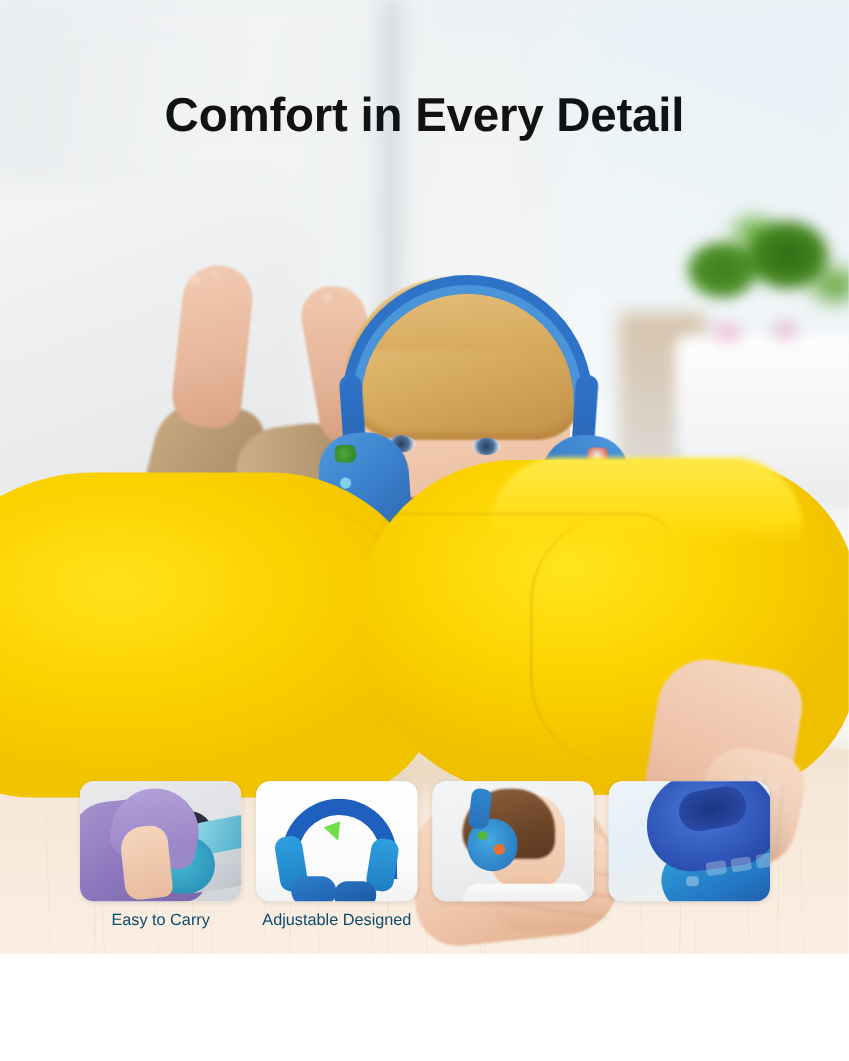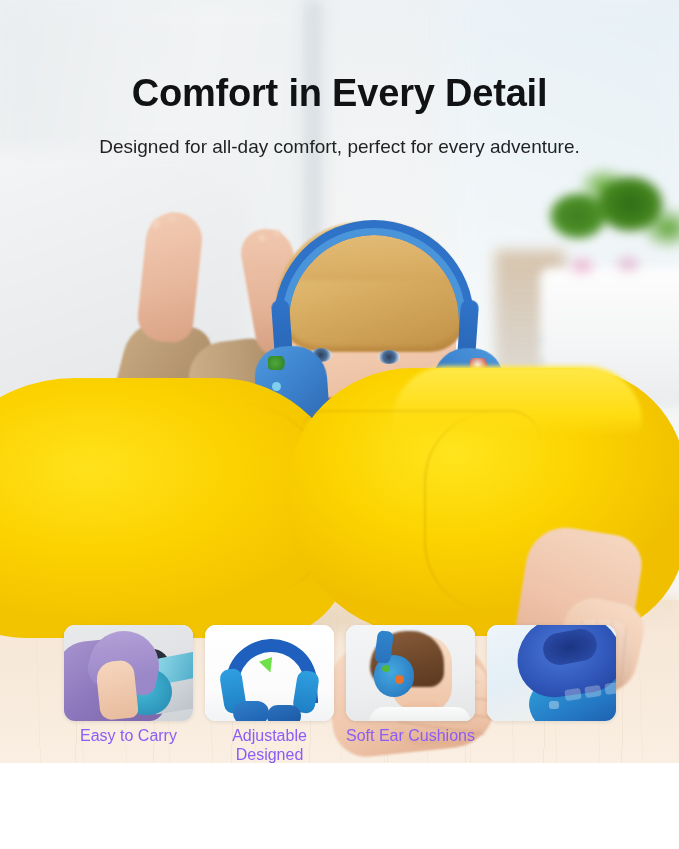--- a/index.html
+++ b/index.html
@@ -507,22 +507,22 @@
     position:absolute; left:62px; top:76px; width:10px; height:8px;
     background:rgba(255,255,255,.34); border-radius:3px;
   }
 
   
   .captions {
     position:absolute; left:64px; top:726px; width:552px; height:60px;
     display:flex; gap:12px; z-index:30;
   }
   .caption {
-    width:129px; text-align:center; font-size:16px; line-height:19px;
-    color:#8b5cf6; font-weight:400;
+    width:129px; text-align:center; font-size:13px; line-height:19px;
+    color:#0c4a6e; font-weight:400;
   }
 </style>
 </head>
 <body>
 
 <div class="stage">
 
   <div class="room">
     <div class="room-wall-panel"></div>
     <div class="room-wall-edge"></div>
@@ -583,21 +583,20 @@
     <div class="hand-right"></div>
     <div class="fingers-right"></div>
     <div class="arm-lower"></div>
     <div class="hand-lower"></div>
     <div class="fingers-lower"></div>
   </div>
 
   <div class="floor-blur-top"></div>
 
   <div class="headline">Comfort in Every Detail</div>
-  <div class="subhead">Designed for all-day comfort, perfect for every adventure.</div>
 
   <div class="thumbs">
 
     <div class="thumb">
       <div class="thumb-inner t1">
         <div class="bag"></div>
         <div class="dark"></div>
         <div class="book"></div>
         <div class="teal"></div>
         <div class="hp"></div>
@@ -640,16 +639,15 @@
         <div class="btn3"></div>
         <div class="port"></div>
       </div>
     </div>
 
   </div>
 
   <div class="captions">
     <div class="caption">Easy to Carry</div>
     <div class="caption">Adjustable Designed</div>
-    <div class="caption">Soft Ear Cushions</div>
   </div>
 
 </div>
 
 </body></html>

